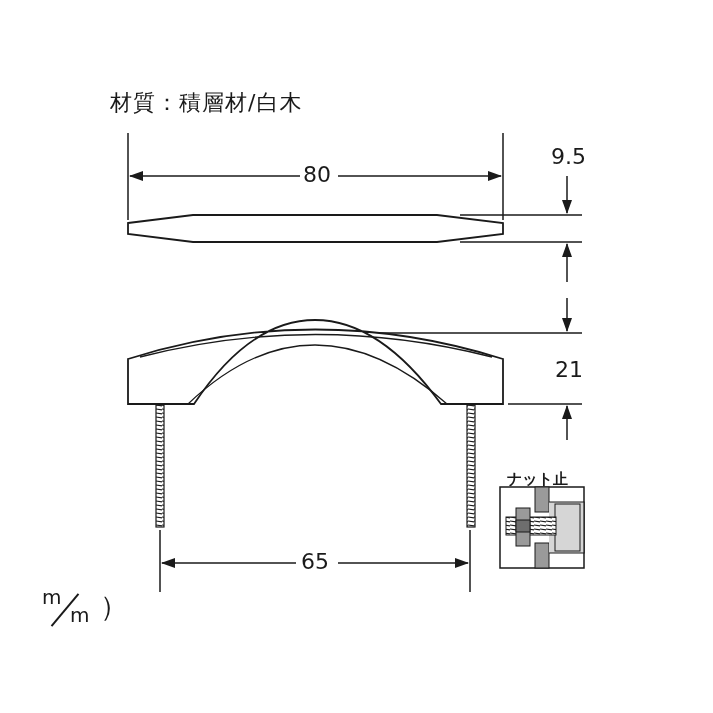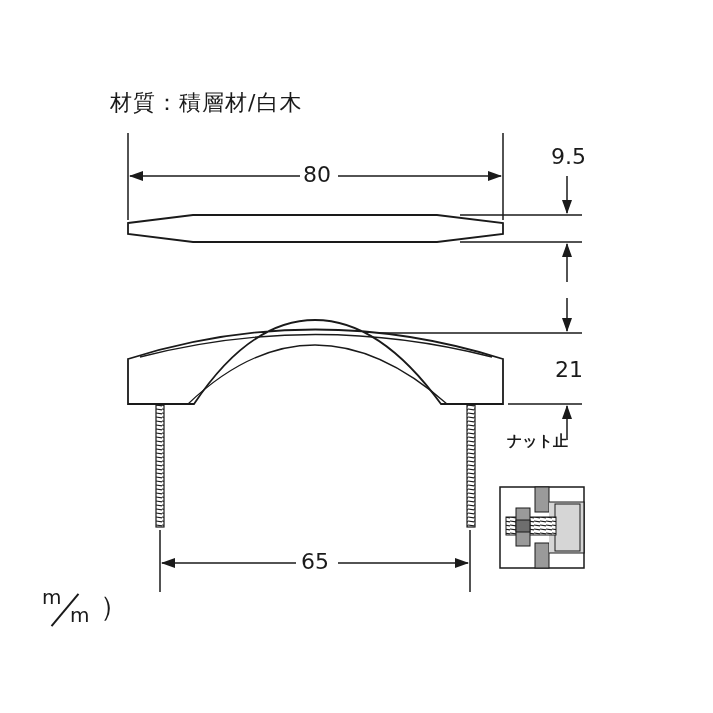--- a/index.html
+++ b/index.html
@@ -6,21 +6,21 @@
   body { width:713px; height:713px; position:relative; overflow:hidden; font-family:"DejaVu Sans", sans-serif; color:#1a1a1a; }
   .abs { position:absolute; }
   .material { left:110px; top:88px; font-size:22px; font-weight:normal; letter-spacing:1px; white-space:nowrap; }
   .dimtxt { font-family:"DejaVu Sans", sans-serif; font-size:22px; color:#1a1a1a; background:#fff; padding:0 3px; line-height:24px; }
   .unit { left:40px; top:588px; font-size:28px; font-weight:bold; white-space:nowrap; }
   .unit .paren { font-weight:normal; }
   .unit .mm { position:relative; display:inline-block; width:60px; height:34px; vertical-align:middle; font-weight:normal; }
   .unit .mm .m1 { position:absolute; left:2px; top:-6px; font-size:20px; }
   .unit .mm .m2 { position:absolute; left:30px; top:12px; font-size:20px; }
   .unit .mm .slash { position:absolute; left:10px; top:-2px; width:2px; height:42px; background:#1a1a1a; transform:rotate(40deg); transform-origin:center; left:24px; }
-  .nutlabel { left:507px; top:432px; font-size:15px; font-weight:bold; white-space:nowrap; }
+  .nutlabel { left:507px; top:470px; font-size:15px; font-weight:bold; white-space:nowrap; }
   svg { position:absolute; left:0; top:0; }
 </style>
 </head>
 <body>
 
 <div class="abs material">材質：積層材/白木</div>
 
 <svg width="713" height="713" viewBox="0 0 713 713">
   <defs>
     <marker id="arr" markerWidth="14" markerHeight="10" refX="13" refY="5" orient="auto" markerUnits="userSpaceOnUse">

